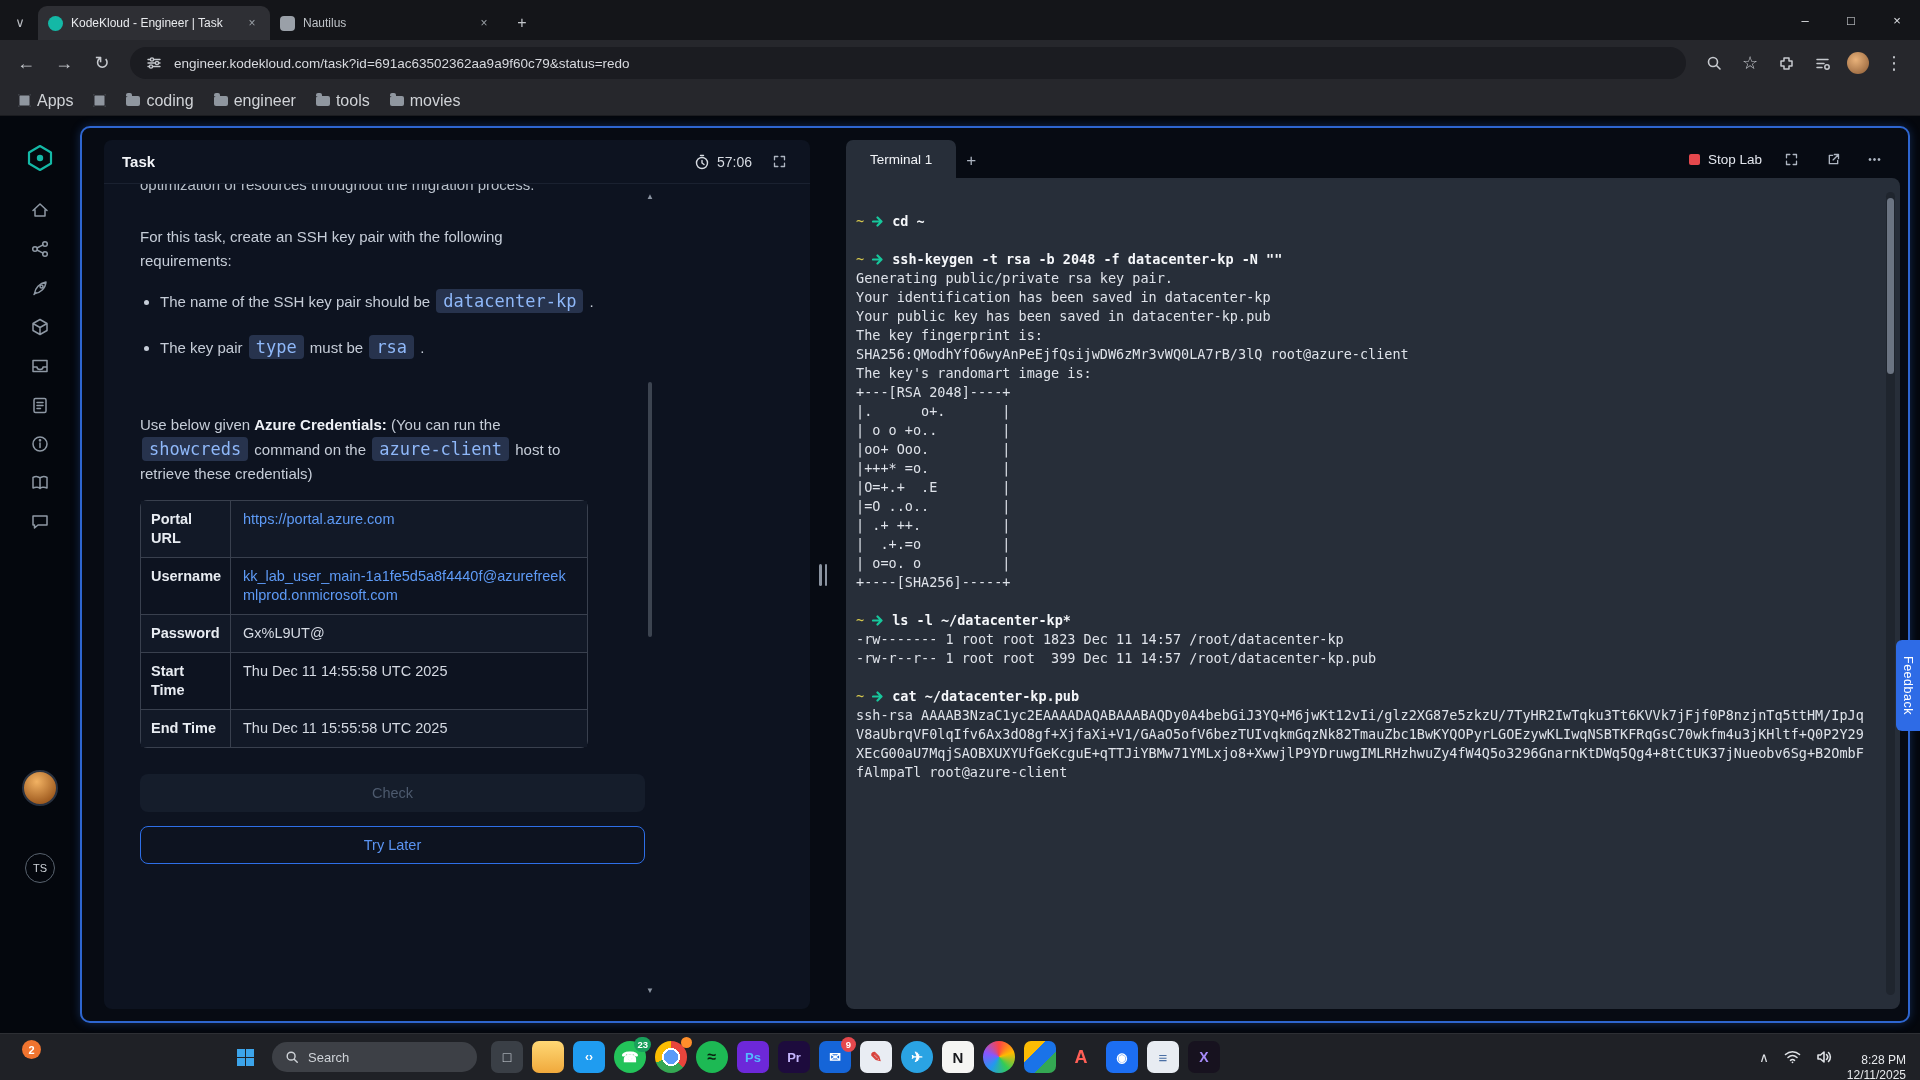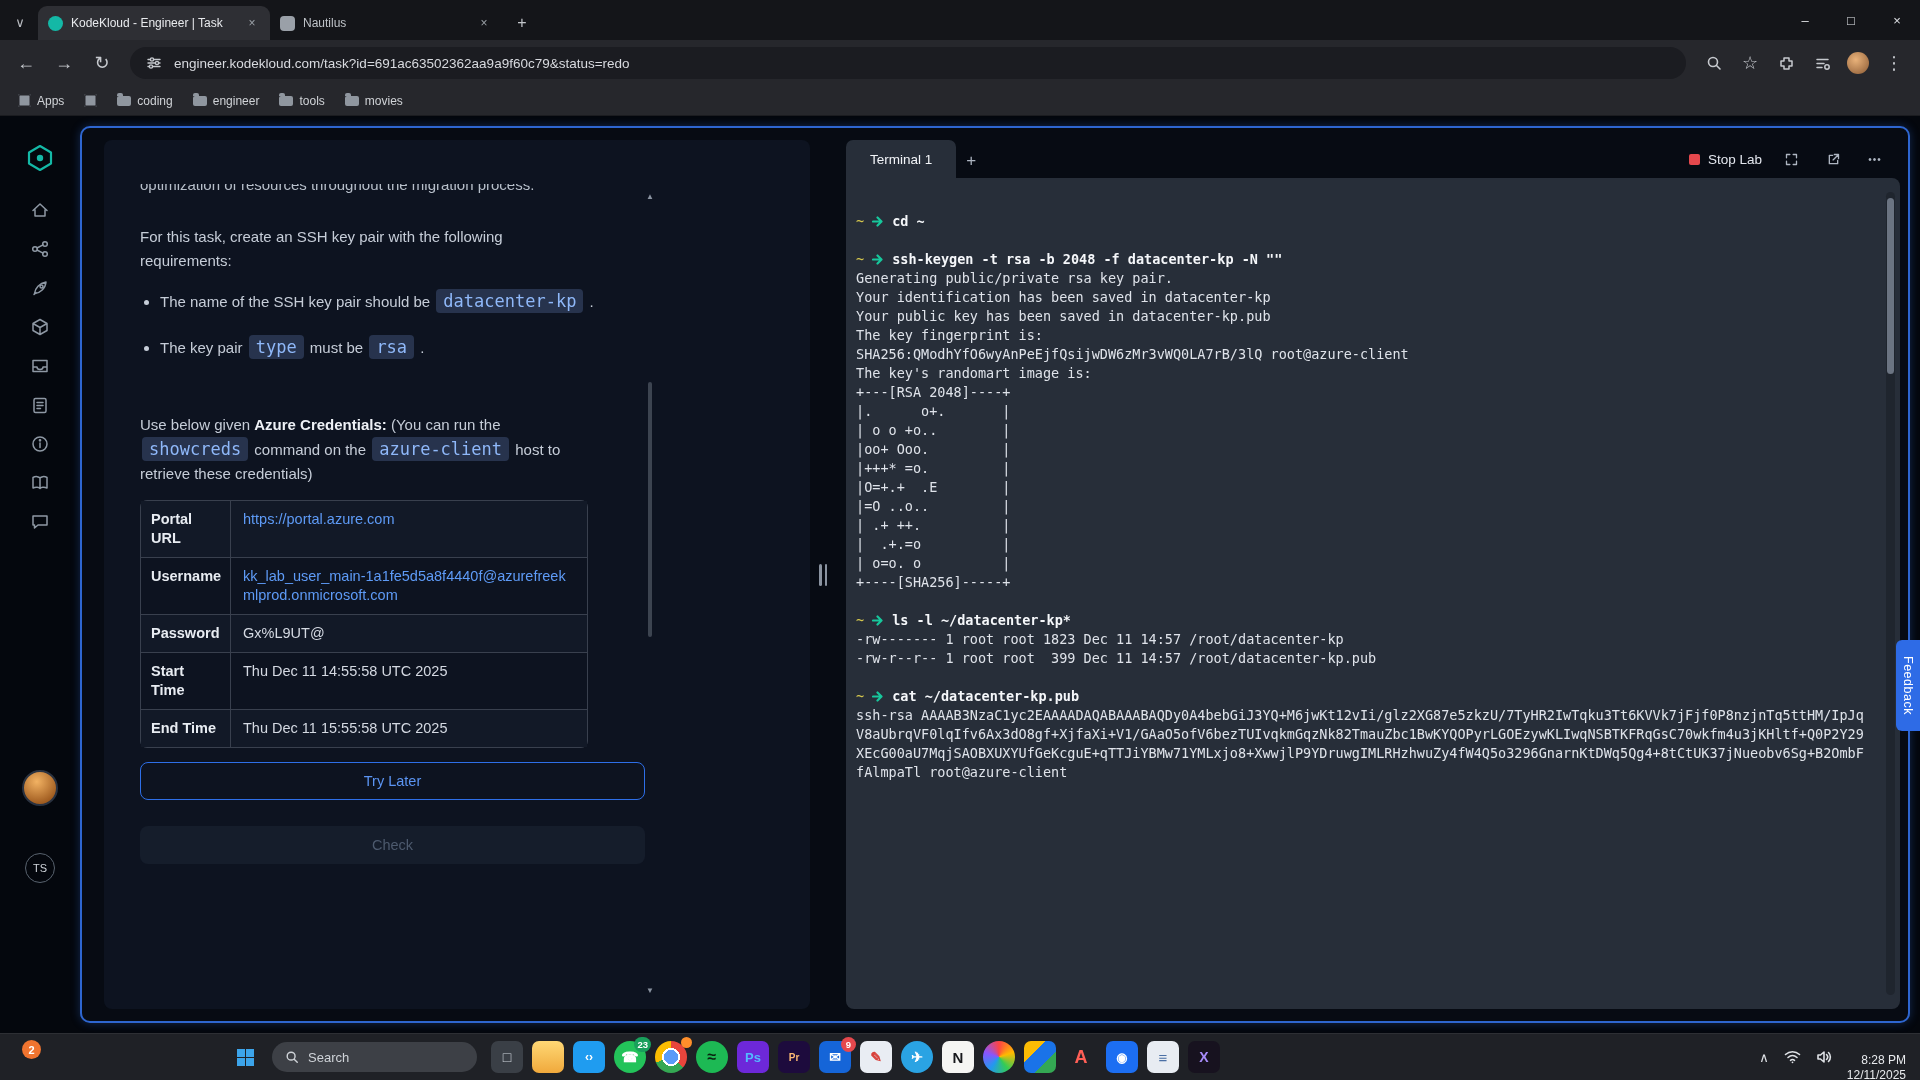--- a/index.html
+++ b/index.html
@@ -30,21 +30,21 @@
   .nav-ic { width:32px; height:32px; display:flex; align-items:center; justify-content:center;
             color:#c6c9ce; font-size:18px; border-radius:50%; flex:none; }
   .omnibox { flex:1; height:32px; margin:0 6px; background:#1b1c21; border-radius:16px;
              display:flex; align-items:center; gap:10px; padding:0 14px; min-width:0; }
   .omnibox .url { color:#d8dadf; font-size:13.5px; white-space:nowrap; overflow:hidden; }
   .right-ics { display:flex; align-items:center; gap:4px; }
   .avatar-sm { width:22px; height:22px; border-radius:50%; background:radial-gradient(circle at 40% 35%, #e9b27a, #8a5a34); }
 
   #bookmarks { position:absolute; top:86px; left:0; right:0; height:30px; background:#26272c;
                border-bottom:1px solid #1b1c20; display:flex; align-items:center; gap:4px; padding:0 10px;
-               font-size:12px; color:#d0d3d7; }
+               font-size:16px; color:#d0d3d7; }
   .bm-item { display:flex; align-items:center; gap:6px; padding:3px 8px; border-radius:6px; }
   .grid-ic { width:13px; height:13px; flex:none;
              background:conic-gradient(#8f969f 0 100%); -webkit-mask:none;
              background:linear-gradient(#8f969f,#8f969f); border-radius:2px;
              box-shadow: inset 0 0 0 1.5px #26272c; }
   .folder-ic { width:14px; height:10px; background:#8f969f; border-radius:2px; position:relative; flex:none; }
   .folder-ic:before { content:""; position:absolute; top:-3px; left:0; width:6px; height:3px; background:#8f969f; border-radius:2px 2px 0 0; }
 
   
   #page { position:absolute; top:116px; bottom:47px; left:0; right:0; background:#04070d; }
@@ -316,20 +316,36 @@
         </svg>
     </div>
     <div class="sb-spacer"></div>
     <div class="sb-avatar"></div>
     <div class="sb-initials">TS</div>
   </div>
 
   <div id="lab-frame">
 
     <div id="task-panel">
+      <div class="task-header">
+        <span class="ttl">Task</span>
+        <span class="spacer"></span>
+        <span class="timer">
+          <svg width="16" height="16" viewBox="0 0 16 16" stroke="#d7dbe2" fill="none" stroke-width="1.4" stroke-linecap="round">
+            <circle cx="8" cy="9" r="5.5"></circle>
+              <path d="M8 6.5 V9 L10 10.5 M6.5 1.5 H9.5"></path>
+          </svg>
+          <span>57:06</span>
+        </span>
+        <span class="hd-ic" style="margin-left:14px">
+          <svg width="15" height="15" viewBox="0 0 18 18">
+              <path d="M3 7 V3 H7 M11 3 H15 V7 M15 11 V15 H11 M7 15 H3 V11"></path>
+            </svg>
+        </span>
+      </div>
 
       <div class="task-body">
         <p class="clip-line">optimization of resources throughout the migration process.</p>
         <p class="intro">For this task, create an SSH key pair with the following requirements:</p>
         <ul class="task-ul">
           <li><span>The name of the SSH key pair should be </span><span class="chip">datacenter-kp</span><span> .</span></li>
           <li><span>The key pair </span><span class="chip">type</span><span> must be </span><span class="chip">rsa</span><span> .</span></li>
         </ul>
         <p class="creds-note"><span>Use below given </span><b>Azure Credentials:</b><span> (You can run the </span><span class="chip">showcreds</span><span> command on the </span><span class="chip">azure-client</span><span> host to retrieve these credentials)</span></p>
 
@@ -354,22 +370,22 @@
               <div class="cred-label">Start Time</div>
               <div class="cred-value plain">Thu Dec 11 14:55:58 UTC 2025</div>
             </div>
 
             <div class="cred-row">
               <div class="cred-label">End Time</div>
               <div class="cred-value plain">Thu Dec 11 15:55:58 UTC 2025</div>
             </div>
           </div>
 
+        <div class="btn btn-check">Check</div>
         <div class="btn btn-try">Try Later</div>
-        <div class="btn btn-check">Check</div>
       </div>
 
       <div class="task-scrollbar">
         <span class="ts-arrow up">▲</span>
         <span class="ts-thumb"></span>
         <span class="ts-arrow down">▼</span>
       </div>
     </div>
 
     <div class="split-handle">
@@ -521,21 +537,21 @@
       <div class="tb-icon" style="background:#1db954;color:#09230f;border-radius:50%;font-size:16px">
         <span class="tb-glyph">≈</span>
 
       </div>
 
       <div class="tb-icon" style="background:#6d28d9;color:#53b9ff;font-size:13px">
         <span class="tb-glyph">Ps</span>
 
       </div>
 
-      <div class="tb-icon" style="background:#1d0b3d;color:#fdba74;font-size:10px">
+      <div class="tb-icon" style="background:#1d0b3d;color:#c4b5fd;font-size:13px">
         <span class="tb-glyph">Pr</span>
 
       </div>
 
       <div class="tb-icon" style="background:#1565d8;color:#ffffff;font-size:14px">
         <span class="tb-glyph">✉</span>
         <span class="tb-badge">9</span>
       </div>
 
       <div class="tb-icon" style="background:#e9edf3;color:#d8403a;font-size:14px">

